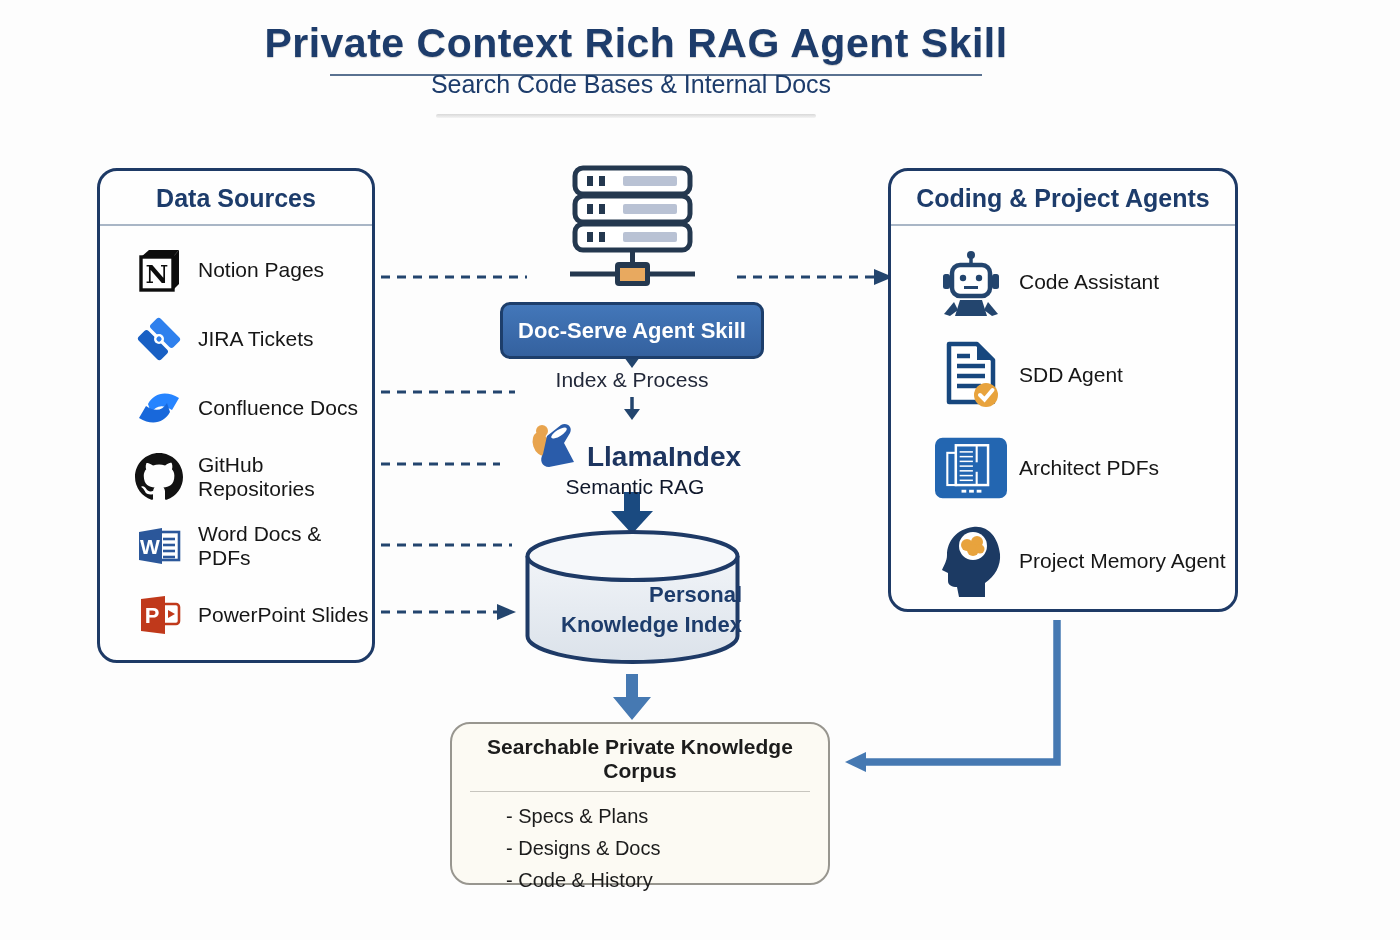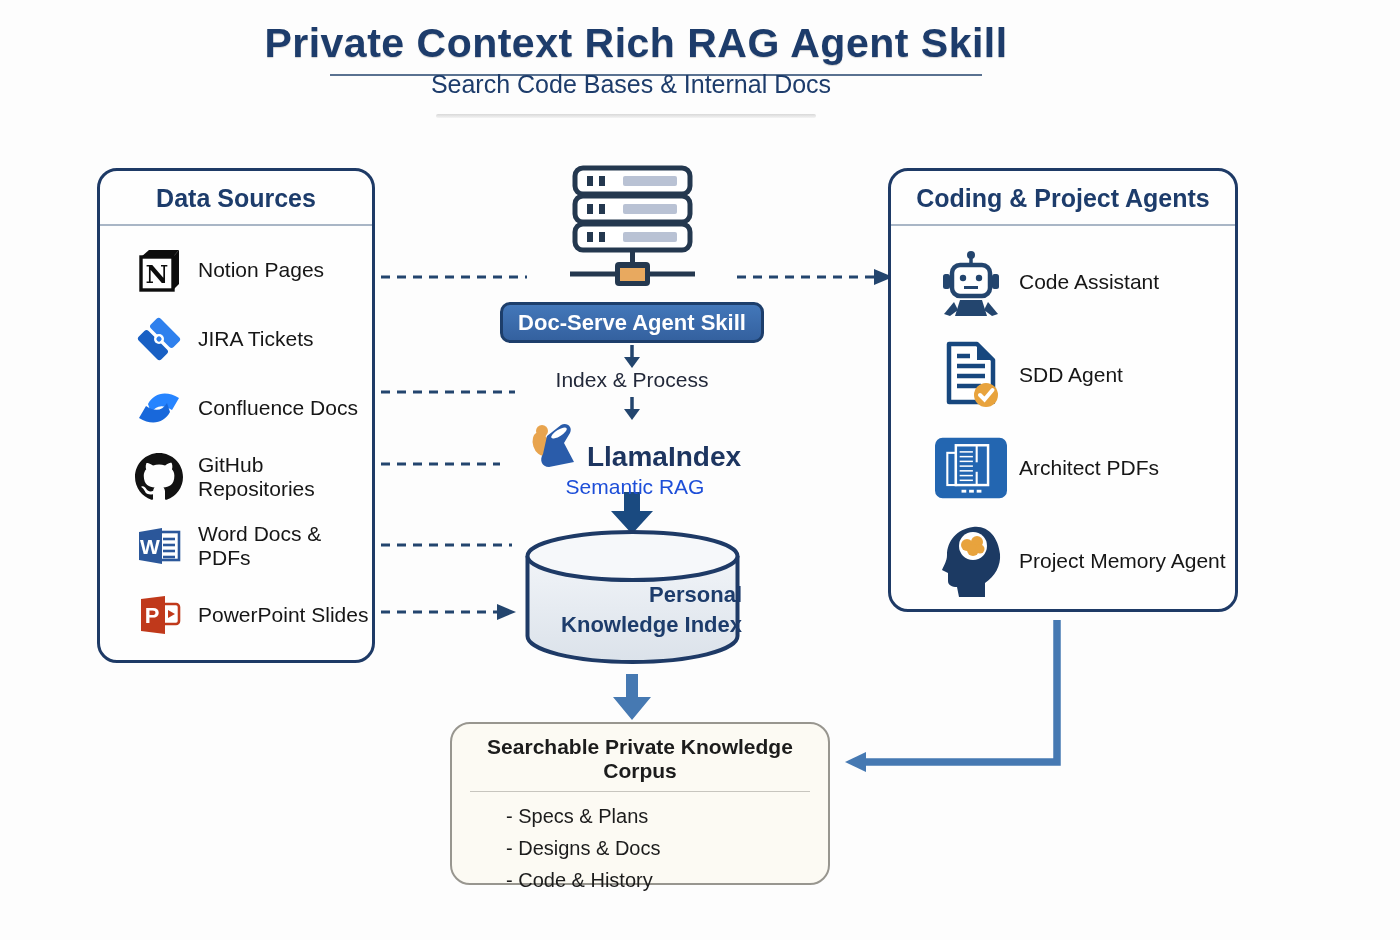--- a/index.html
+++ b/index.html
@@ -25,30 +25,30 @@
   .panel-rule{margin-top:11px;height:2px;background:#a9b6c6;}
   .rows{position:absolute;left:0;right:0;top:64px;}
   .row{display:flex;align-items:center;height:69px;padding-left:32px;}
   .panel.right .row{height:93px;padding-left:44px;}
   .ic{width:54px;display:flex;justify-content:center;align-items:center;flex:0 0 54px;}
   .panel.right .ic{width:72px;flex:0 0 72px;}
   .lbl{font-size:21px;color:#161616;margin-left:12px;}
 
   
   .server{position:absolute;left:565px;top:164px;}
-  .badge{position:absolute;left:500px;top:302px;width:264px;height:41px;
+  .badge{position:absolute;left:500px;top:302px;width:264px;height:57px;
          background:linear-gradient(180deg,#4377b9,#34619f);border:3px solid #1d3e6b;border-radius:10px;
          color:#ffffff;font-size:22px;font-weight:bold;display:flex;align-items:center;justify-content:center;
          box-sizing:border-box;}
   .step-label{position:absolute;left:522px;top:368px;width:220px;text-align:center;
               font-size:21px;color:#23293a;}
   .engine{position:absolute;left:516px;top:420px;width:238px;text-align:center;}
   .engine-top{display:flex;align-items:center;justify-content:center;}
   .engine-name{font-size:28px;font-weight:bold;color:#1d3560;margin-left:6px;margin-top:20px;}
-  .engine-sub{font-size:21px;color:#1d4ed8;margin-top:1px;}
+  .engine-sub{font-size:21px;color:#0f172a;margin-top:1px;}
   .cyl{position:absolute;left:523px;top:528px;width:219px;height:139px;}
   .cyl-text{position:absolute;left:0;top:52px;width:219px;text-align:right;
             font-size:22px;font-weight:bold;color:#1d3c6b;line-height:30px;}
 
   
   .corpus{position:absolute;left:450px;top:722px;width:380px;height:163px;box-sizing:border-box;
           background:#fcfaf3;border:2px solid #98968f;border-radius:20px;}
   .corpus-title{text-align:center;margin-top:11px;font-size:21px;font-weight:bold;color:#1c1c1c;}
   .corpus-rule{margin:8px 18px 0 18px;height:1px;background:#c7c5be;}
   .corpus-list{margin:8px 0 0 54px;font-size:20px;color:#1c1c1c;line-height:32px;}

